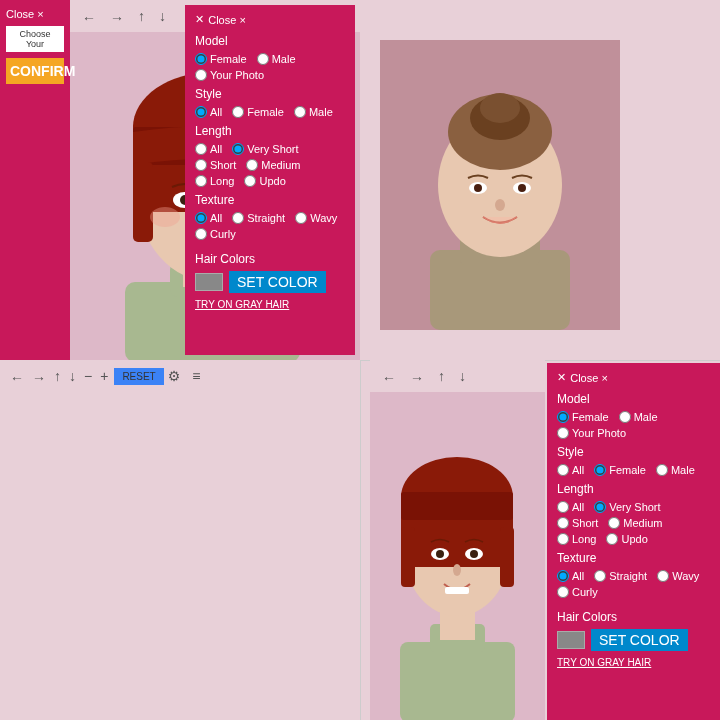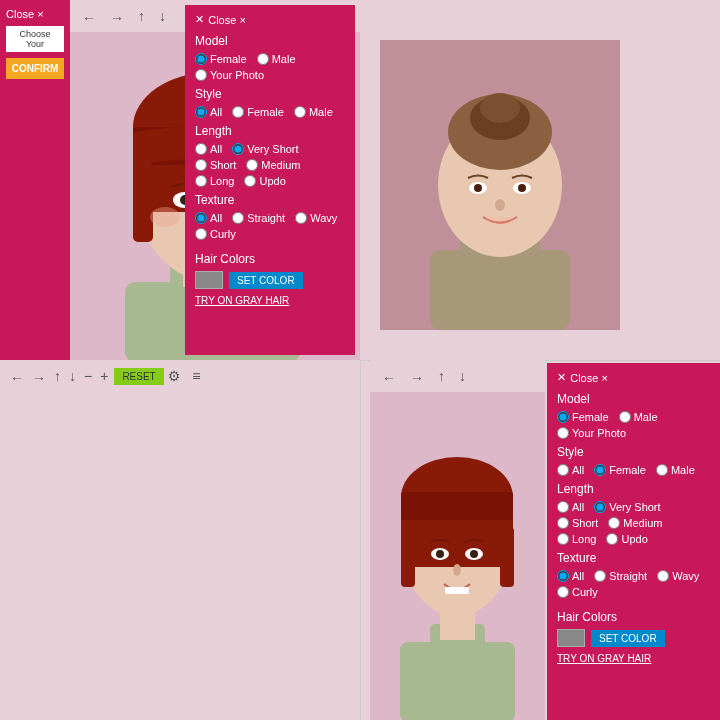--- a/index.html
+++ b/index.html
@@ -43,21 +43,21 @@
       font-size: 9px;
       width: 100%;
       margin-bottom: 6px;
       cursor: pointer;
     }
     .confirm-btn {
       background: #f5a623;
       color: white;
       border: none;
       padding: 5px 4px;
-      font-size: 10px;
+      font-size: 14px;
       font-weight: bold;
       width: 100%;
       cursor: pointer;
     }
 
     
     .nav-bar {
       position: absolute;
       top: 0;
       height: 32px;
@@ -197,21 +197,21 @@
     }
     .toolbar-btn {
       background: none;
       border: none;
       cursor: pointer;
       font-size: 14px;
       color: #555;
       padding: 2px;
     }
     .reset-btn {
-      background: #84cc16;
+      background: #3b82f6;
       border: none;
       cursor: pointer;
       font-size: 10px;
       padding: 3px 8px;
       color: #333;
     }
     .gear-btn {
       background: none;
       border: none;
       cursor: pointer;
@@ -238,21 +238,21 @@
       width: 28px;
       height: 18px;
       background: #888888;
       border: 1px solid #aaa;
     }
     .set-color-btn {
       background: #0088cc;
       color: white;
       border: none;
       padding: 3px 8px;
-      font-size: 10px;
+      font-size: 14px;
       cursor: pointer;
     }
     .try-gray-btn {
       background: none;
       border: none;
       color: white;
       font-size: 10px;
       text-decoration: underline;
       cursor: pointer;
       padding: 0;

